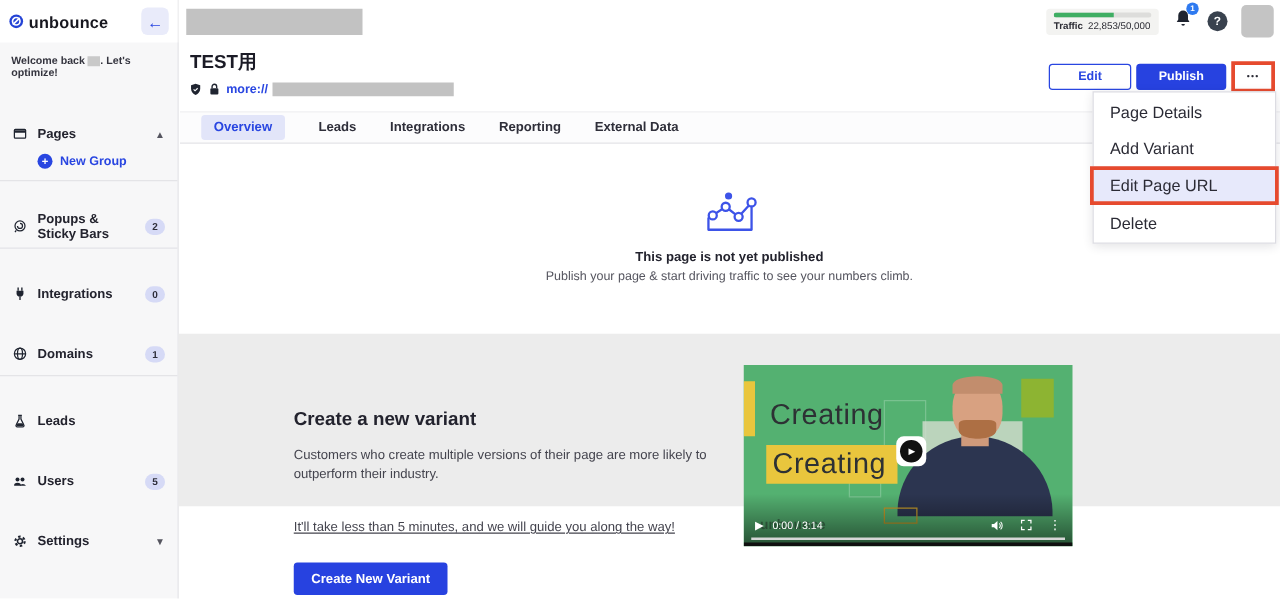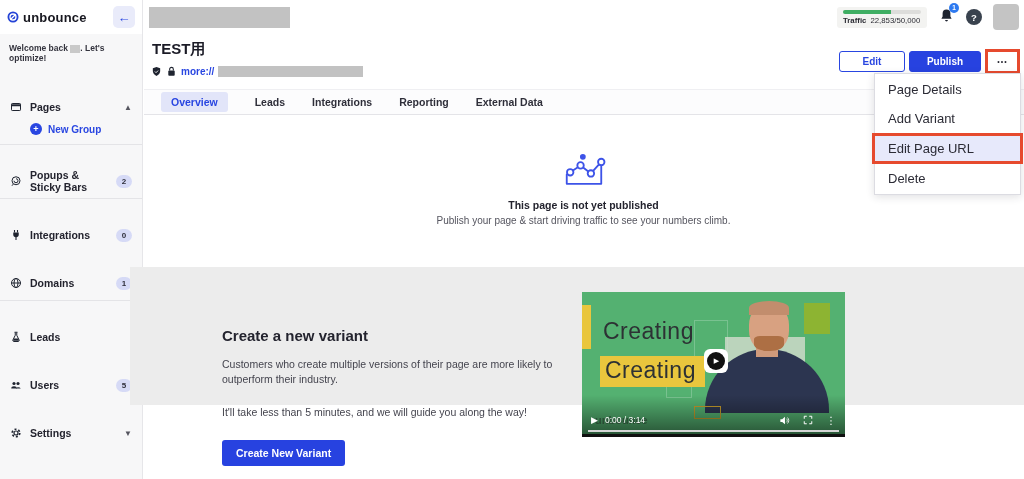--- a/index.html
+++ b/index.html
@@ -71,25 +71,25 @@
   .tabs{ position:absolute; left:144px; right:0; top:89px; height:26px; background:#fcfcfd;
     border-top:1px solid #efeff2; border-bottom:1px solid #e4e4e8; display:flex; align-items:center;
     gap:27px; padding-left:17px; }
   .tab{ font-size:10.5px; font-weight:bold; color:#2f2f3a; cursor:pointer; }
   .tab.active{ background:#e2e5f9; color:#2946e1; padding:4px 10px; border-radius:3px; }
   
   .empty{ position:absolute; left:143px; right:0; top:152px; text-align:center; }
   .empty-title{ font-size:10.5px; font-weight:bold; color:#23232e; margin-top:7px; }
   .empty-sub{ font-size:10px; color:#55555f; margin-top:4px; }
   
-  .gray{ position:absolute; left:130px; right:0; top:267px; height:138px; background:#ececec; }
+  .gray{ position:absolute; left:143px; right:0; top:267px; height:138px; background:#ececec; }
   .variant-copy{ position:absolute; left:92px; top:60px; width:352px; }
   .variant-h{ font-size:15px; font-weight:bold; color:#23232e; }
   .variant-p{ font-size:10.5px; color:#44444e; line-height:1.45; margin-top:13px; }
-  .variant-p2{ margin-top:18px; }
+  .variant-p2{ margin-top:28px;text-decoration:underline; }
   .cta{ margin-top:19px; display:inline-block; background:#2742e0; color:#fff; border:none;
     font-family:inherit; font-size:10.5px; font-weight:bold; padding:7px 14px; border-radius:3px; cursor:pointer; }
   
   .video{ position:absolute; left:452px; top:25px; width:263px; height:145px; background:#54b171; overflow:hidden; }
   .deco-left{ position:absolute; left:0; top:13px; width:9px; height:44px; background:#e9c63d; }
   .deco-tr{ position:absolute; right:15px; top:11px; width:26px; height:31px; background:#8db432; }
   .sketch{ position:absolute; border:1px solid rgba(255,255,255,.22); }
   .sk1{ left:112px; top:28px; width:34px; height:46px; }
   .sk2{ left:84px; top:70px; width:26px; height:36px; }
   .vtitle{ position:absolute; left:21px; font-size:23px; color:#2d3134; letter-spacing:.5px; }

